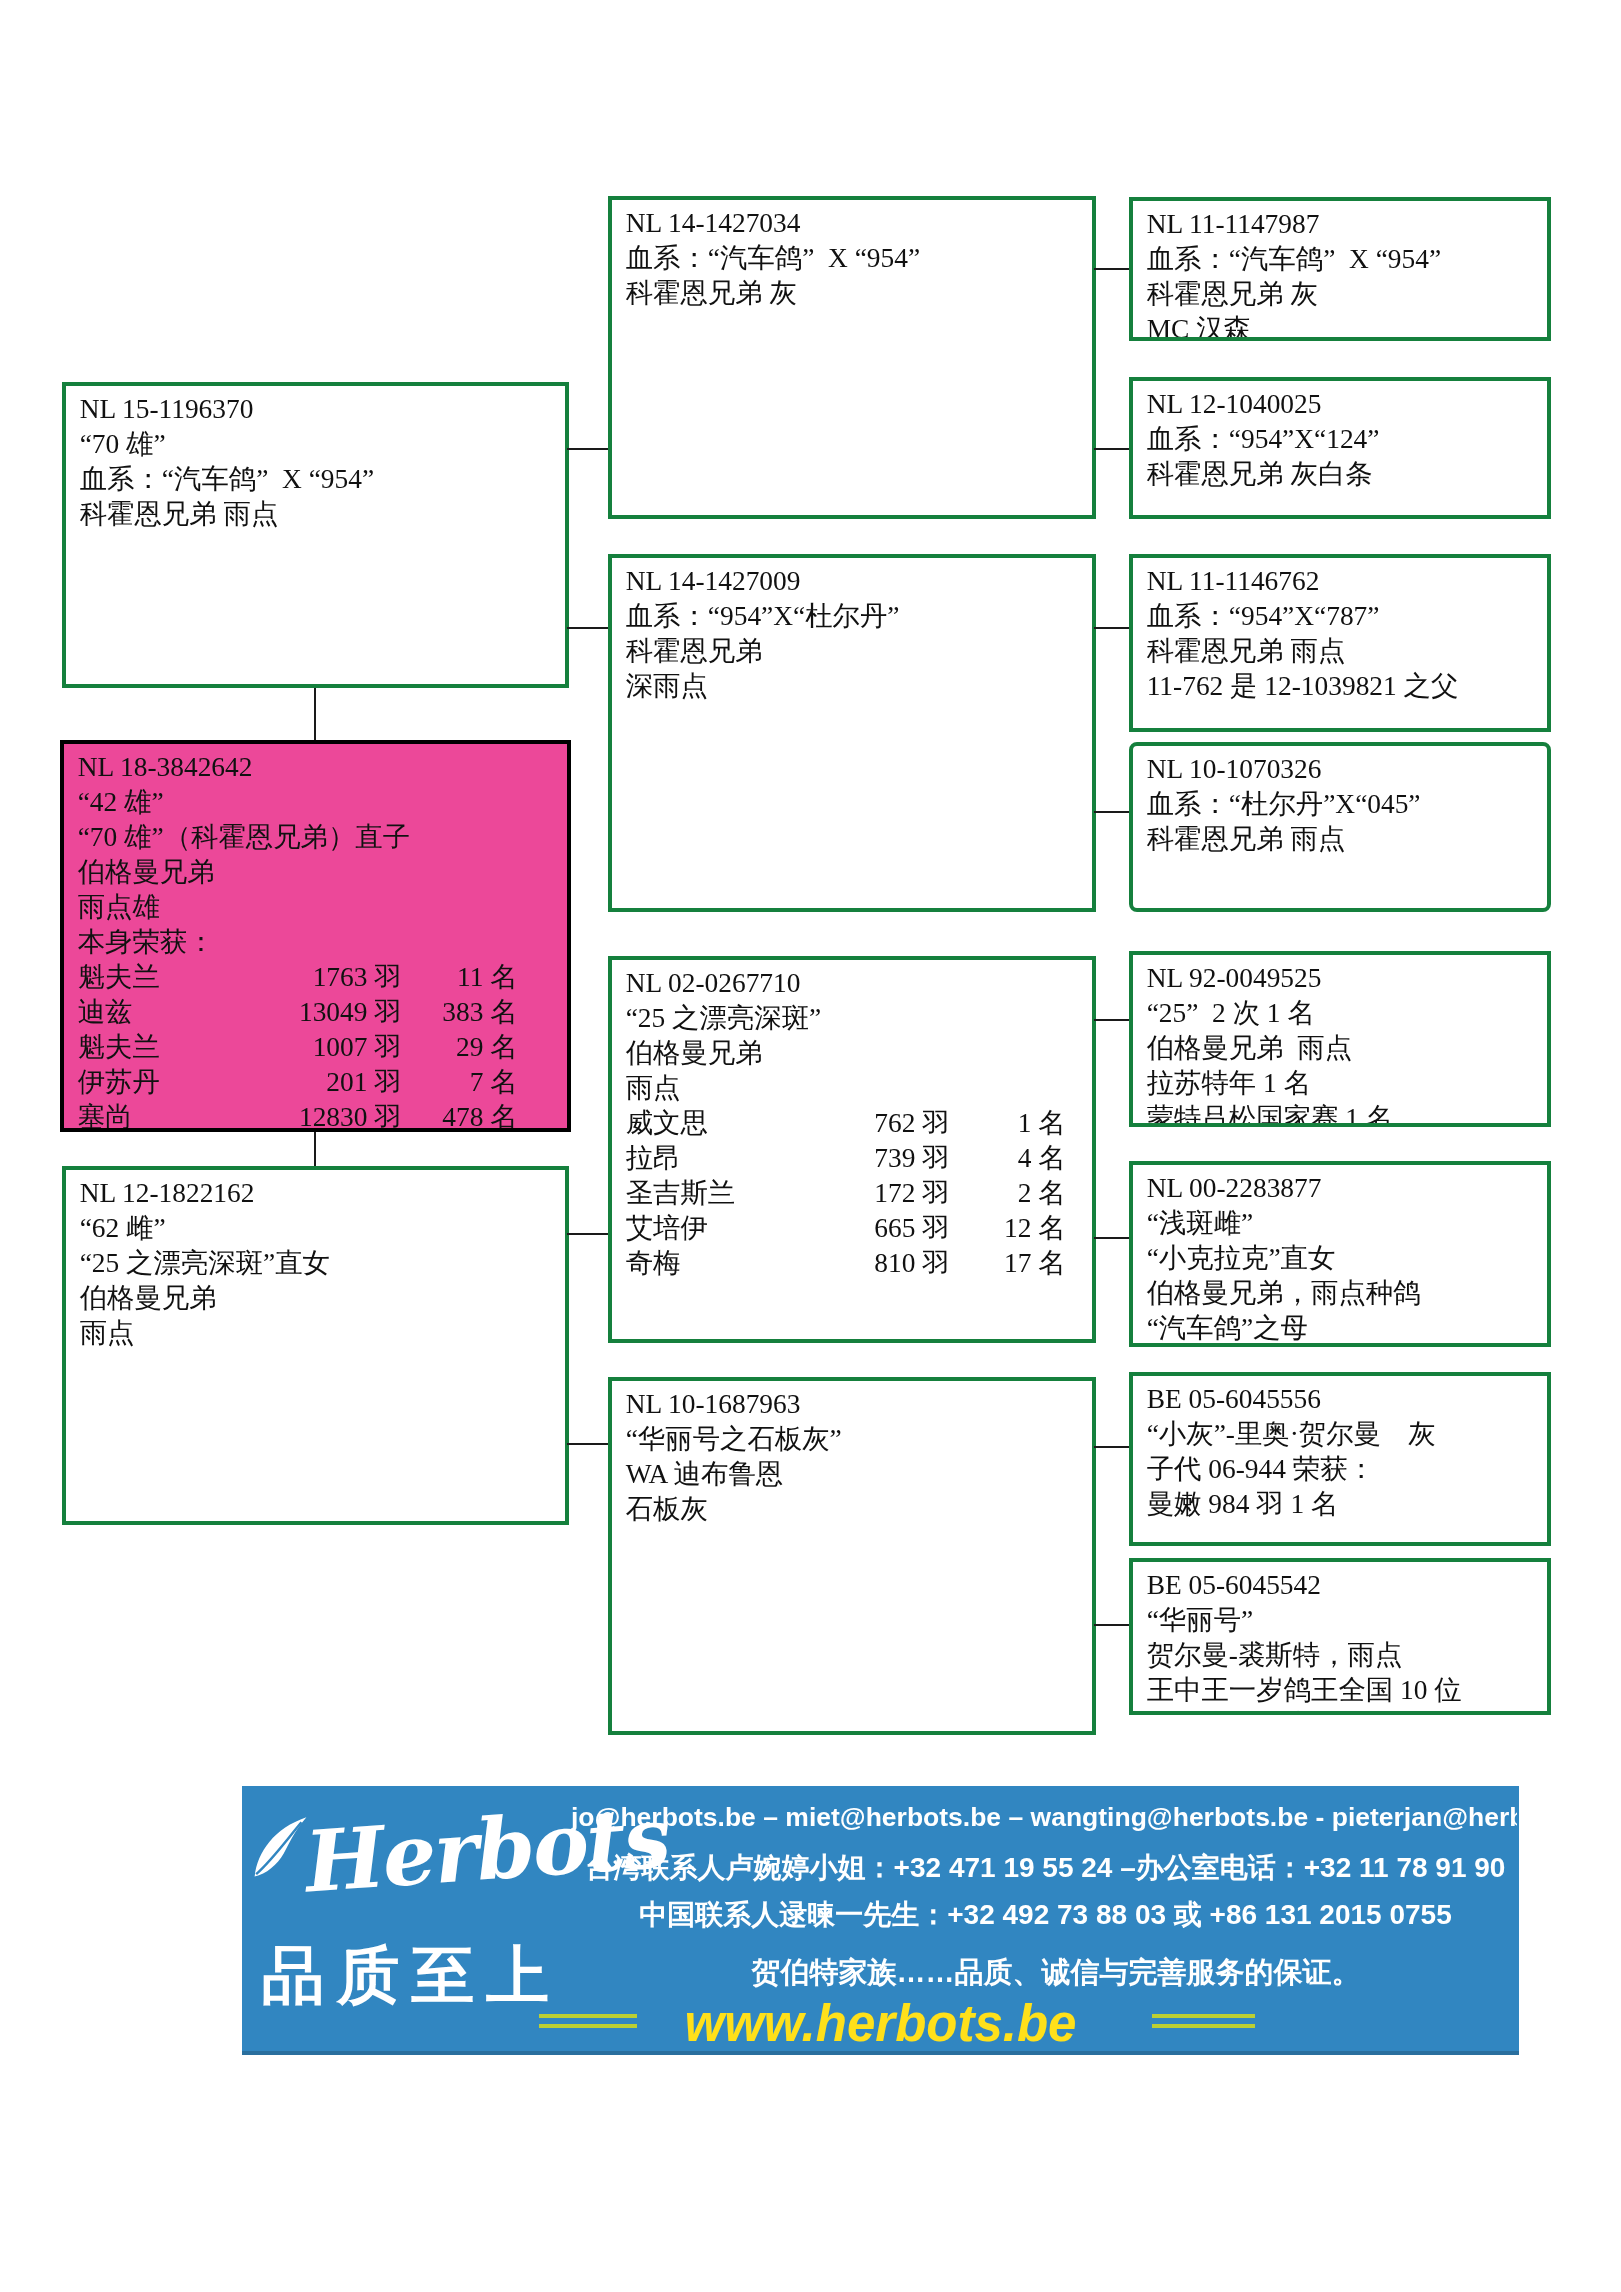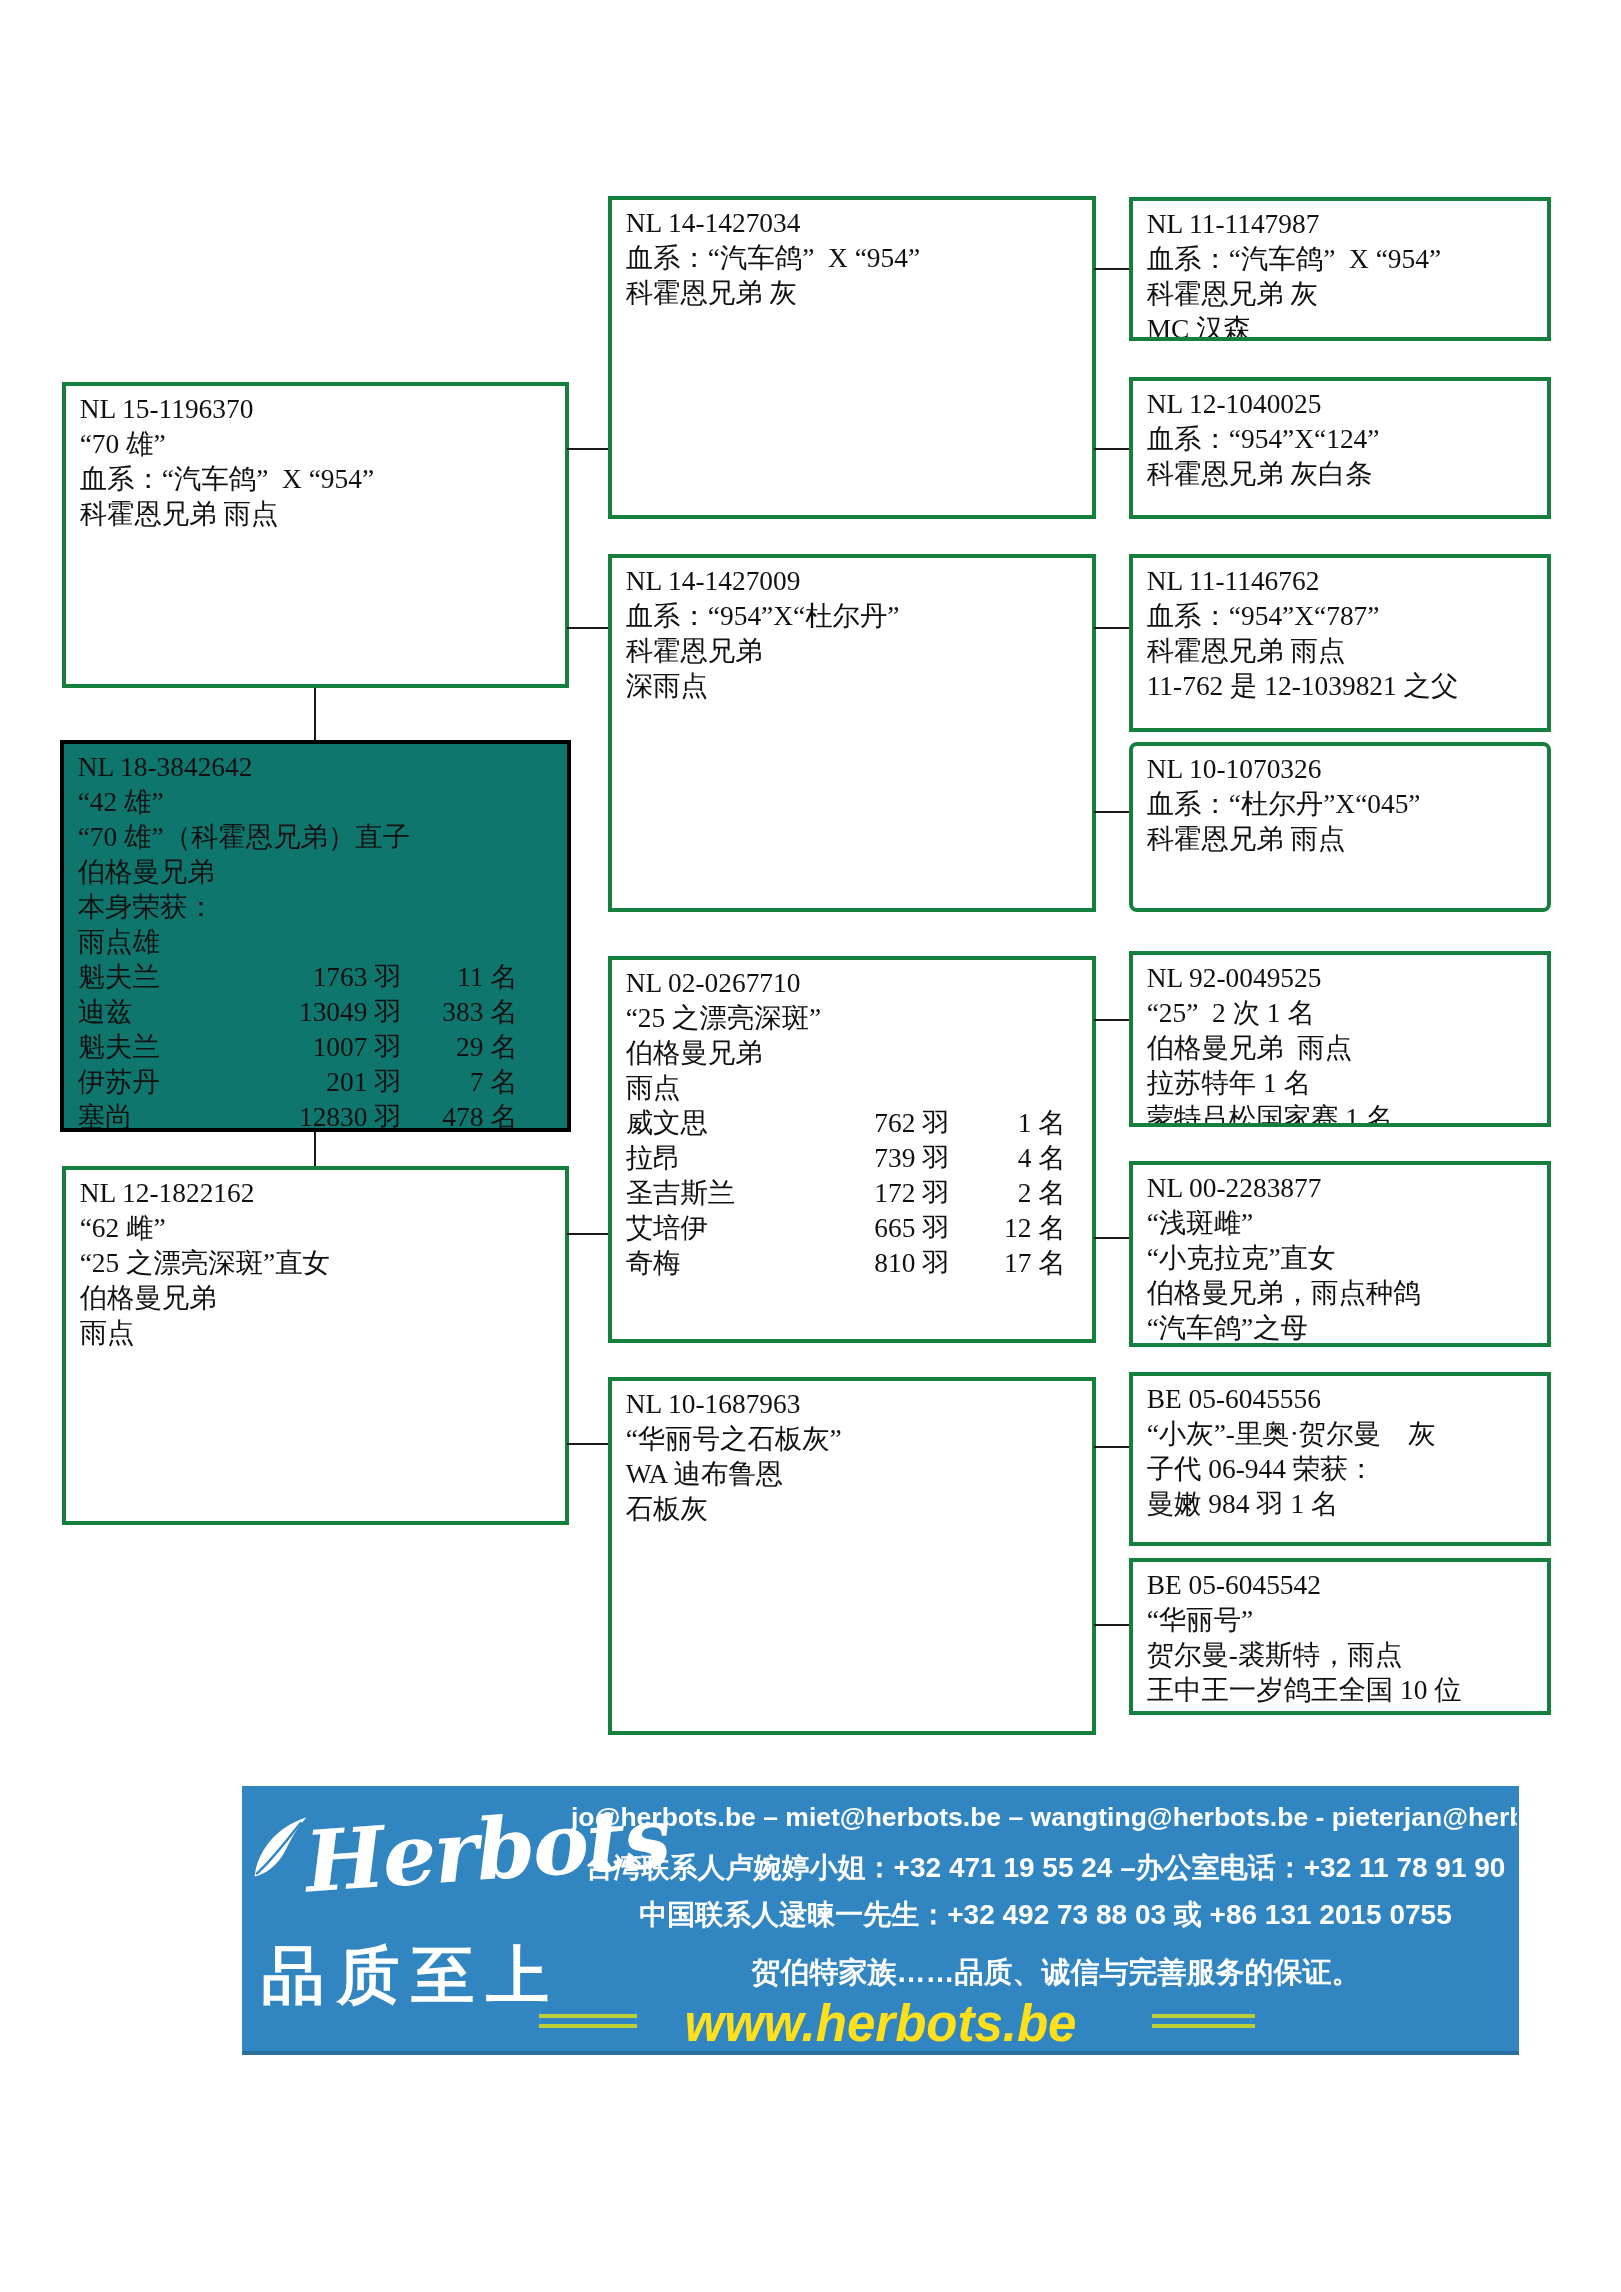--- a/index.html
+++ b/index.html
@@ -1,21 +1,21 @@
 <!DOCTYPE html>
 <html><head>
 <meta charset="utf-8">
 <style>
   html,body{margin:0;padding:0;background:#ffffff;}
   #page{position:relative;width:1621px;height:2293px;background:#ffffff;overflow:hidden;
         font-family:"Liberation Serif","DejaVu Serif",serif;color:#111;}
   .box{position:absolute;border:4px solid #15803d;background:#ffffff;box-sizing:border-box;
        padding:5.9px 13.7px;overflow:hidden;}
   .box .ln{font-size:27.4px;line-height:35px;white-space:pre-wrap;}
-  .subject{border:4.9px solid #000;background:#0f766e;}
+  .subject{border:4.9px solid #000;background:#ec4899;}
   .rrow{display:flex;font-size:27.4px;line-height:35px;}
   .rname{width:169px;}
   .rbirds{width:155px;text-align:right;}
   .rrank{width:116px;text-align:right;}
   .hline{position:absolute;height:2px;background:#1a1a1a;}
   .vline{position:absolute;width:2px;background:#1a1a1a;}
   
   #banner{position:absolute;left:242px;top:1786px;width:1277px;height:269px;
           background:#3186C1;border-bottom:4.9px solid #2a6f9e;box-sizing:border-box;
           font-family:"Liberation Sans","DejaVu Sans",sans-serif;}
@@ -50,22 +50,22 @@
     <div class="ln">“70 雄”</div>
     <div class="ln">血系：“汽车鸽”  X “954”</div>
     <div class="ln">科霍恩兄弟 雨点</div>
   </div>
 
   <div class="box subject" style="left:60px;top:740px;width:511px;height:392px;">
     <div class="ln">NL 18-3842642</div>
     <div class="ln">“42 雄”</div>
     <div class="ln">“70 雄”（科霍恩兄弟）直子</div>
     <div class="ln">伯格曼兄弟</div>
+    <div class="ln">雨点雄</div>
     <div class="ln">本身荣获：</div>
-    <div class="ln">雨点雄</div>
     <div class="rrow">
       <span class="rname">魁夫兰</span>
       <span class="rbirds">1763 羽</span>
       <span class="rrank">11 名</span>
     </div>
     <div class="rrow">
       <span class="rname">迪兹</span>
       <span class="rbirds">13049 羽</span>
       <span class="rrank">383 名</span>
     </div>

